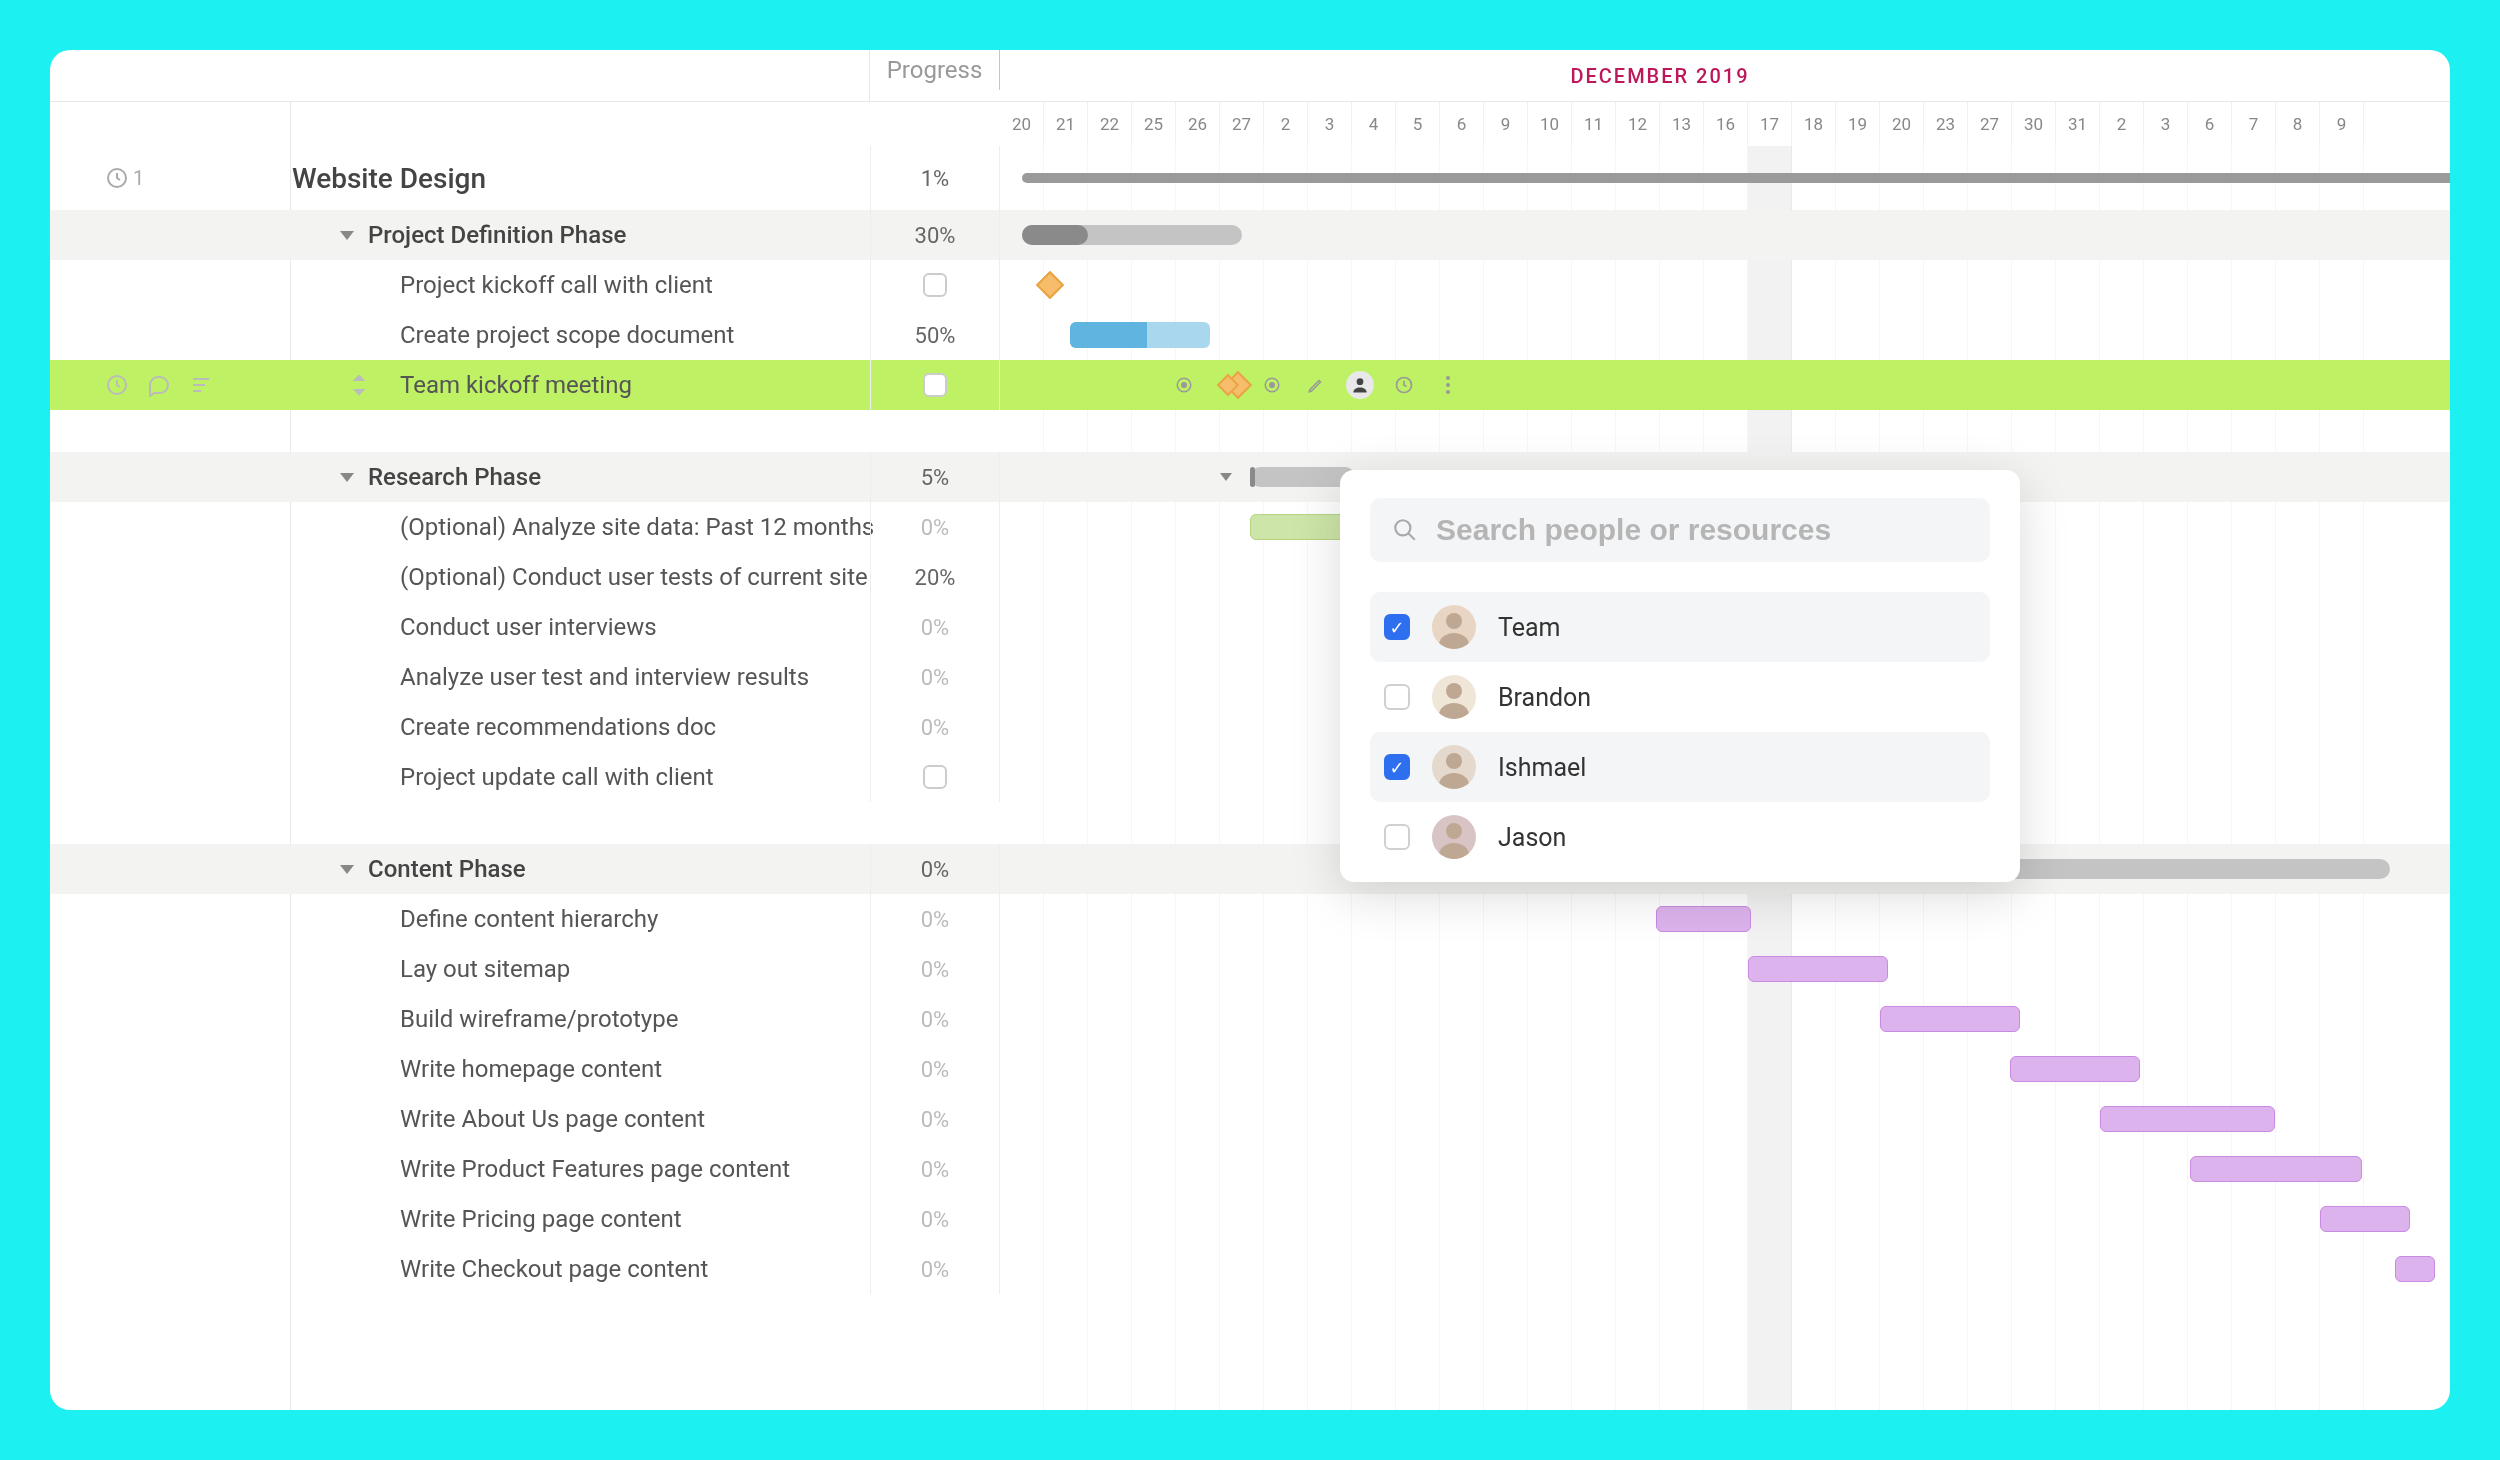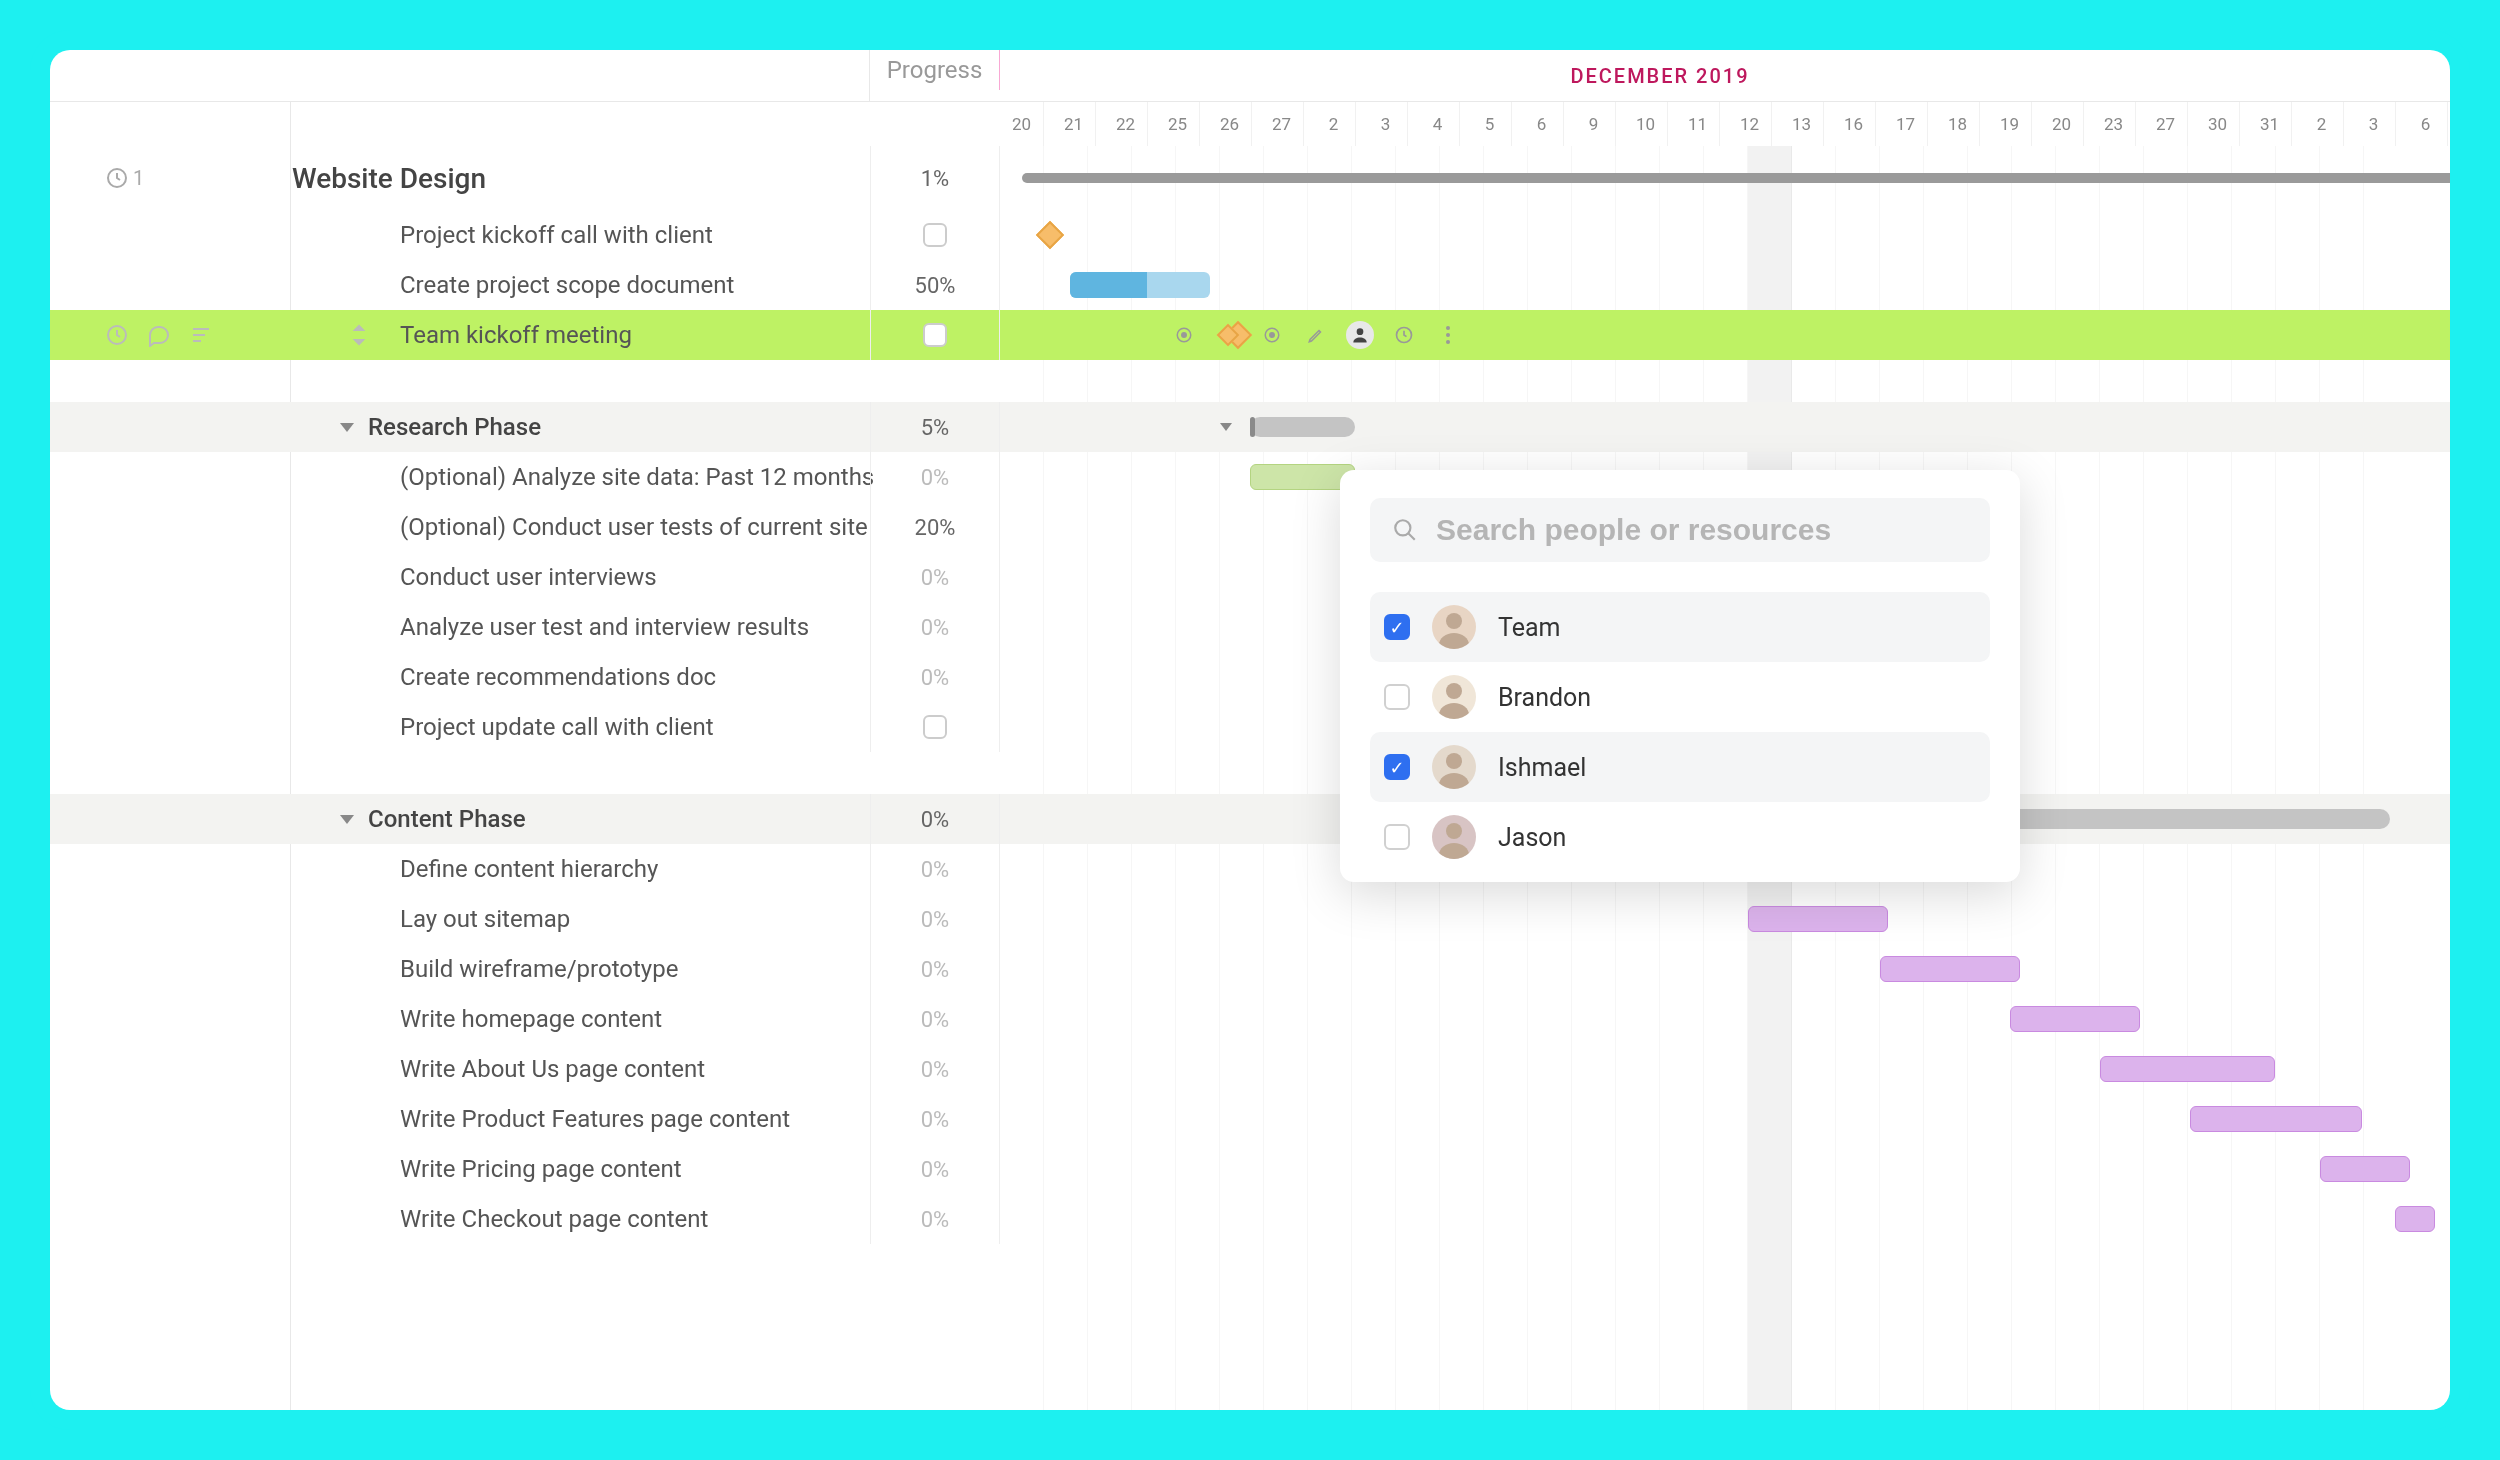--- a/index.html
+++ b/index.html
@@ -69,21 +69,20 @@
     width:1px;
     background:#e8e8e8;
   }
   .days-strip {
     position:absolute;
     left: 950px;
     top: 52px;
     right:0;
     height:44px;
     display:flex;
-    gap:8px;
   }
   .day-col {
     width: 44px;
     flex: 0 0 44px;
     border-right: 1px solid #f1f1f1;
     display:flex; align-items:center; justify-content:center;
     font-size: 17px;
     color:#888;
   }
   
@@ -394,20 +393,31 @@
           <span>1</span>
         </span>
       </div>
       <div class="name">Website Design</div>
       <div class="progress-cell">1%</div>
       <div class="bar-track">
         <div class="gantt-bar thin-gray" style="left:22px; width:2000px;"></div>
       </div>
     </div>
 
+  <div class="row group">
+          <div class="icons"></div>
+          <div class="name">
+            <span class="chev"></span>
+            <span>Project Definition Phase</span>
+          </div>
+          <div class="progress-cell">30%</div>
+          <div class="bar-track">
+            <div class="gantt-bar group-bar fill" style="left: 22px; width: 220px; --fill-pct: 30%; --fill-color: #8a8a8a;"></div>
+          </div>
+        </div>
         <div class="row task">
           <div class="icons"></div>
           <div class="name">
             <span>Project kickoff call with client</span>
           </div>
           <div class="progress-cell">
             <div class="checkbox"></div>
           </div>
           <div class="bar-track">
             <div class="milestone" style="left: 40px;"></div>

